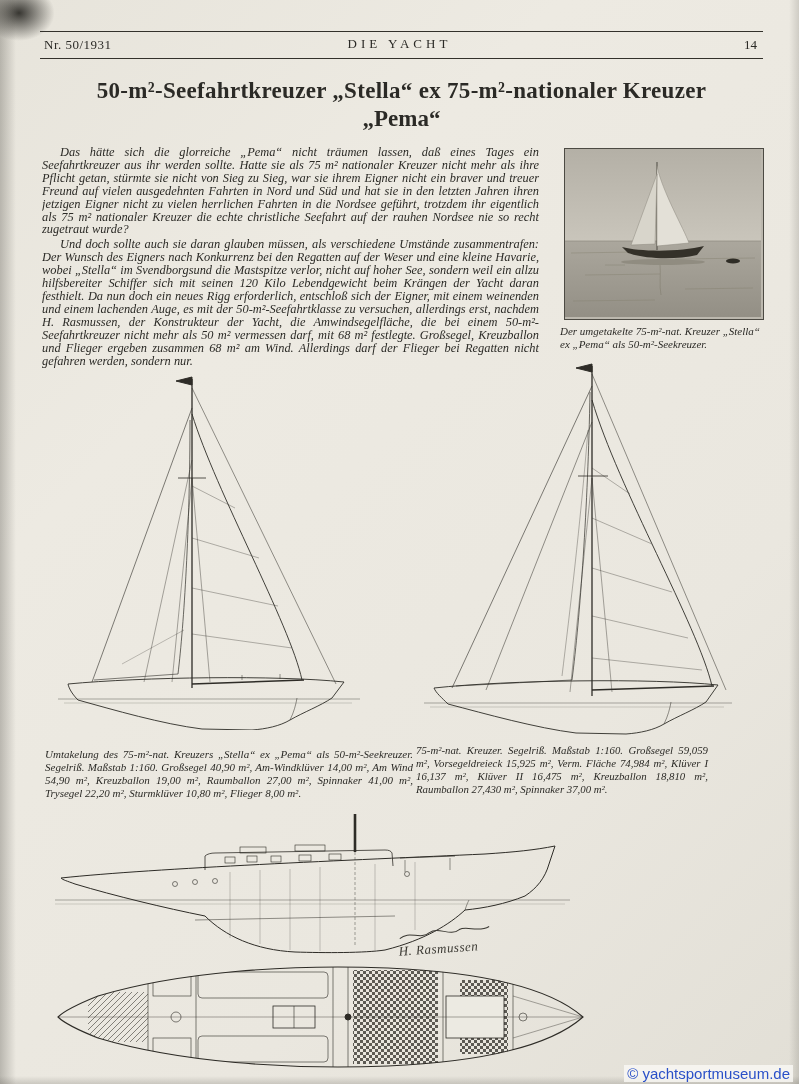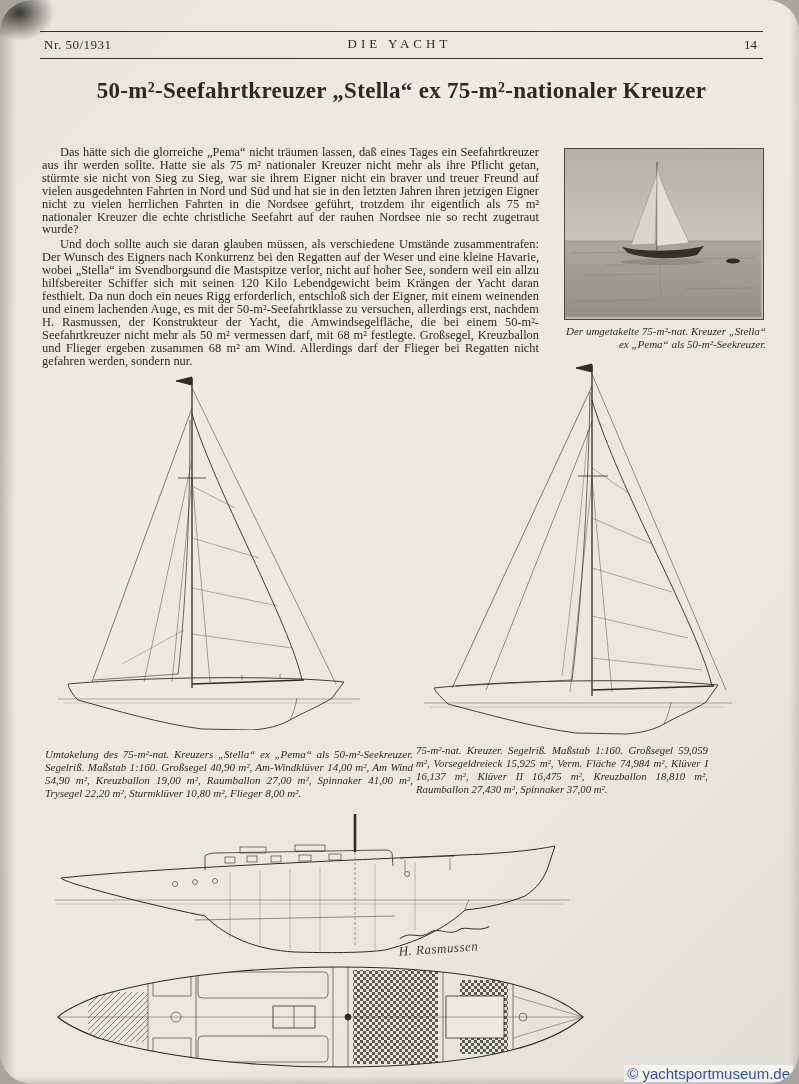--- a/index.html
+++ b/index.html
@@ -1,19 +1,19 @@
 <!DOCTYPE html>
 <html><head>
 <meta charset="utf-8">
 <style>
   html,body{margin:0;padding:0;background:#a8a59d;}
   .page{
     position:relative;width:799px;height:1084px;margin:0 auto;
     background:linear-gradient(135deg,#e7e4db 0%,#edeae2 30%,#eae7df 70%,#e2dfd6 100%);
-    font-family:"Liberation Serif","DejaVu Serif",serif;color:#2b2a26;overflow:hidden;border-radius:32px;
+    font-family:"Liberation Serif","DejaVu Serif",serif;color:#2b2a26;overflow:hidden;
   }
   .edge-left{position:absolute;left:0;top:0;bottom:0;width:16px;
     background:linear-gradient(to right,rgba(55,53,47,.28),rgba(55,53,47,0));pointer-events:none;}
   .edge-right{position:absolute;right:0;top:0;bottom:0;width:10px;
     background:linear-gradient(to left,rgba(55,53,47,.16),rgba(55,53,47,0));pointer-events:none;}
   .edge-bottom{position:absolute;left:0;right:0;bottom:0;height:8px;
     background:linear-gradient(to top,rgba(55,53,47,.18),rgba(55,53,47,0));pointer-events:none;}
   .corner-smudge{position:absolute;left:-18px;top:-16px;width:74px;height:58px;
     background:radial-gradient(ellipse at center,rgba(25,24,20,.85) 0%,rgba(25,24,20,0) 68%);pointer-events:none;}
 
@@ -25,27 +25,27 @@
   .hdr-journal{position:absolute;top:36px;left:0;right:0;text-align:center;font-size:13px;letter-spacing:4px;}
   .hdr-page{position:absolute;top:37px;right:42px;font-size:13px;}
 
   .title-line1{position:absolute;top:78px;left:40px;right:36px;text-align:center;
     font-size:23px;font-weight:bold;letter-spacing:.3px;}
   .title-line2{position:absolute;top:106px;left:40px;right:36px;text-align:center;
     font-size:23px;font-weight:bold;}
 
   .body-col{position:absolute;top:146px;left:42px;width:513px;height:229px;overflow:hidden;
     font-size:12.4px;line-height:12.9px;text-align:justify;}
-  .body-col p{margin:0 16px 2px 0;text-indent:18px;}
+  .body-col p{margin:0 16px 2px 0;text-indent:18px;font-style:italic;}
 
   .photo-frame{position:absolute;top:148px;left:564px;width:198px;height:170px;
     border:1px solid #4c4a43;background:#bcb8ae;}
   .photo-frame svg{display:block;}
   .photo-caption{position:absolute;top:325px;left:560px;width:206px;
-    font-style:italic;font-size:11px;line-height:12.6px;text-align:right;}
+    font-style:italic;font-size:11px;line-height:12.6px;text-align:left;}
 
   .sailplan-left{position:absolute;top:368px;left:52px;width:315px;height:362px;}
   .sailplan-right{position:absolute;top:358px;left:420px;width:320px;height:382px;}
 
   .caption-left{position:absolute;top:733px;left:45px;width:368px;
     font-style:italic;font-size:11px;line-height:13px;text-align:justify;margin-top:15px;}
   .caption-right{position:absolute;top:744px;left:416px;width:292px;
     font-style:italic;font-size:10.8px;line-height:13px;text-align:justify;}
 
   .hull-side{position:absolute;top:812px;left:55px;width:515px;height:152px;}
@@ -73,20 +73,21 @@
   <div class="edge-right"></div>
   <div class="edge-bottom"></div>
 
   <div class="rule rule-top"></div>
   <span class="hdr-issue">Nr. 50/1931</span>
   <span class="hdr-journal">DIE YACHT</span>
   <span class="hdr-page">14</span>
   <div class="rule rule-mid"></div>
 
   <div class="title-line1">50-m²-Seefahrtkreuzer „Stella“ ex 75-m²-nationaler Kreuzer</div>
+  <div class="title-line2">„Pema“</div>
 
   <div class="body-col">
     <p>Das hätte sich die glorreiche „Pema“ nicht träumen lassen, daß eines Tages ein Seefahrtkreuzer aus ihr werden sollte. Hatte sie als 75 m² nationaler Kreuzer nicht mehr als ihre Pflicht getan, stürmte sie nicht von Sieg zu Sieg, war sie ihrem Eigner nicht ein braver und treuer Freund auf vielen ausgedehnten Fahrten in Nord und Süd und hat sie in den letzten Jahren ihren jetzigen Eigner nicht zu vielen herrlichen Fahrten in die Nordsee geführt, trotzdem ihr eigentlich als 75 m² nationaler Kreuzer die echte christliche Seefahrt auf der rauhen Nordsee nie so recht zugetraut wurde?</p>
     <p>Und doch sollte auch sie daran glauben müssen, als verschiedene Umstände zusammentrafen: Der Wunsch des Eigners nach Konkurrenz bei den Regatten auf der Weser und eine kleine Havarie, wobei „Stella“ im Svendborgsund die Mastspitze verlor, nicht auf hoher See, sondern weil ein allzu hilfsbereiter Schiffer sich mit seinen 120 Kilo Lebendgewicht beim Krängen der Yacht daran festhielt. Da nun doch ein neues Rigg erforderlich, entschloß sich der Eigner, mit einem weinenden und einem lachenden Auge, es mit der 50-m²-Seefahrtklasse zu versuchen, allerdings erst, nachdem H. Rasmussen, der Konstrukteur der Yacht, die Amwindsegelfläche, die bei einem 50-m²-Seefahrtkreuzer nicht mehr als 50 m² vermessen darf, mit 68 m² festlegte. Großsegel, Kreuzballon und Flieger ergeben zusammen 68 m² am Wind. Allerdings darf der Flieger bei Regatten nicht gefahren werden, sondern nur.</p>
   </div>
 
   <div class="photo-frame">
     <svg width="196" height="168" viewBox="0 0 196 168">
       <defs>
         <linearGradient id="sky" x1="0" y1="0" x2="0" y2="1">

